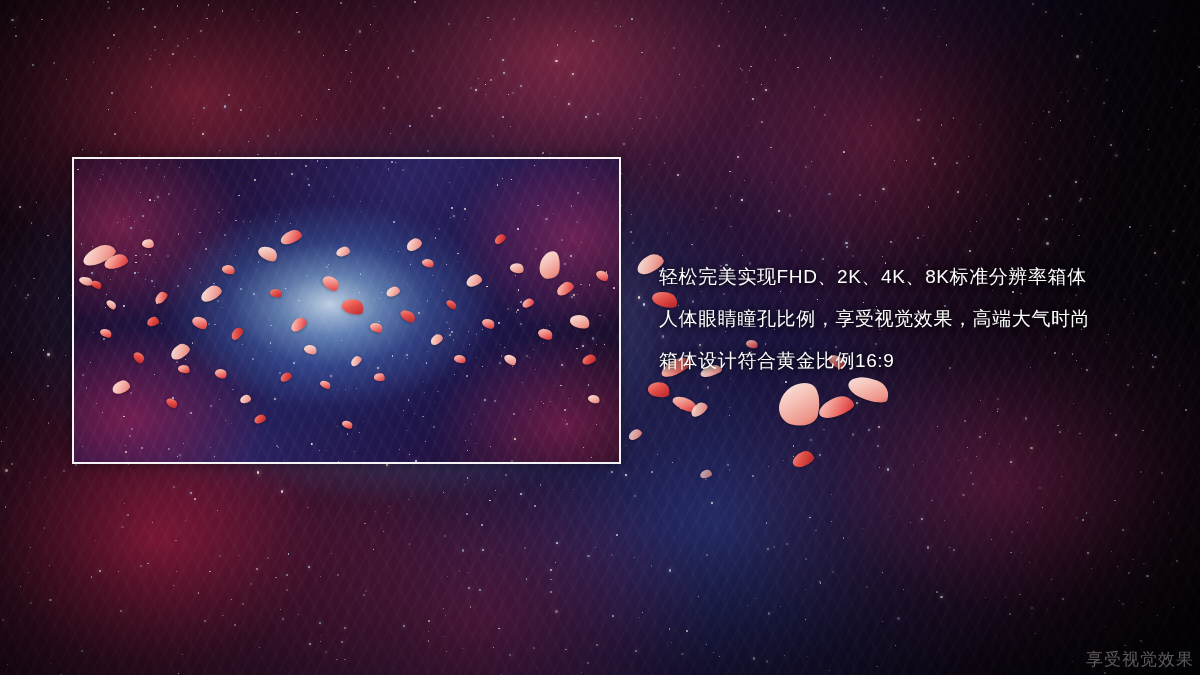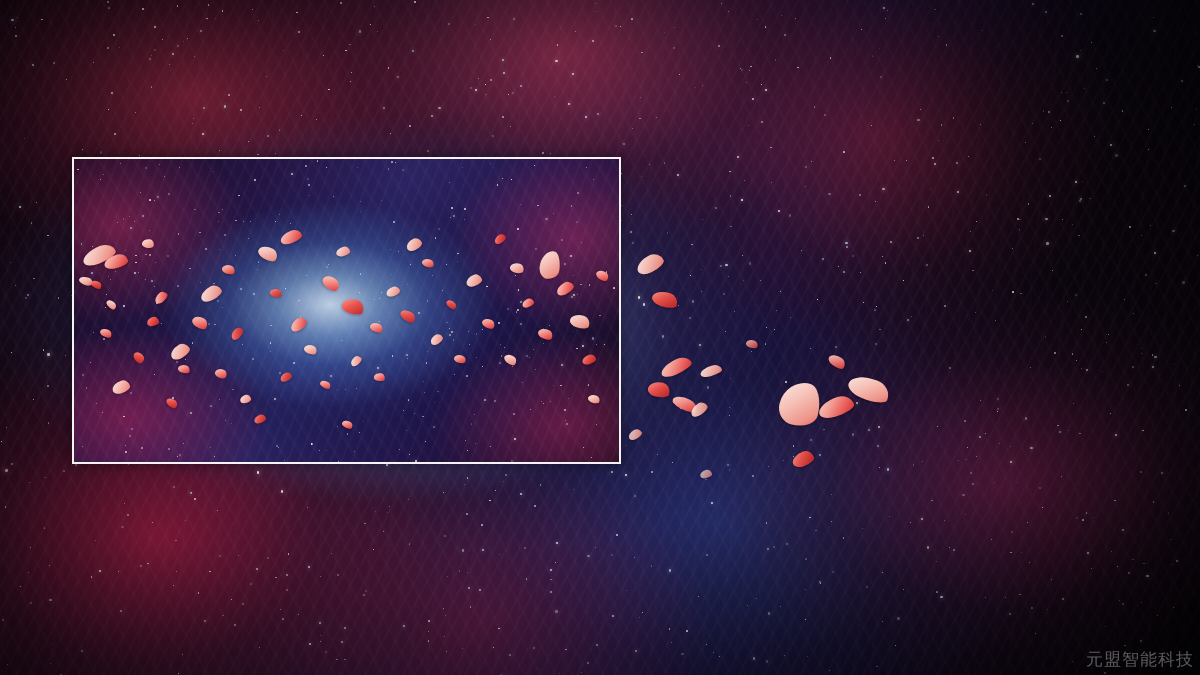--- a/index.html
+++ b/index.html
@@ -1463,16 +1463,21 @@
         <span class="petal pale" style="left:496px;top:156px;width:20px;height:13px;transform:rotate(18deg);opacity:0.95;"></span>
         <span class="petal deep" style="left:508px;top:196px;width:14px;height:9px;transform:rotate(-16deg);opacity:0.95;"></span>
         <span class="petal" style="left:522px;top:112px;width:13px;height:9px;transform:rotate(34deg);opacity:0.95;"></span>
         <span class="petal pale" style="left:514px;top:236px;width:12px;height:8px;transform:rotate(20deg);opacity:0.95;"></span>
         <span class="petal deep" style="left:180px;top:256px;width:12px;height:8px;transform:rotate(-20deg);opacity:0.95;"></span>
         <span class="petal" style="left:268px;top:262px;width:11px;height:7px;transform:rotate(28deg);opacity:0.95;"></span>
       </div>
   </div>
 
 
-
-  <div class="watermark">元盟智能科技</div>
+  <div class="body-copy">
+    <div class="body-line">轻松完美实现FHD、2K、4K、8K标准分辨率箱体</div>
+    <div class="body-line">人体眼睛瞳孔比例，享受视觉效果，高端大气时尚</div>
+    <div class="body-line">箱体设计符合黄金比例16:9</div>
+  </div>
+
+  <div class="watermark">享受视觉效果</div>
 
 </div>
 
 </body></html>

